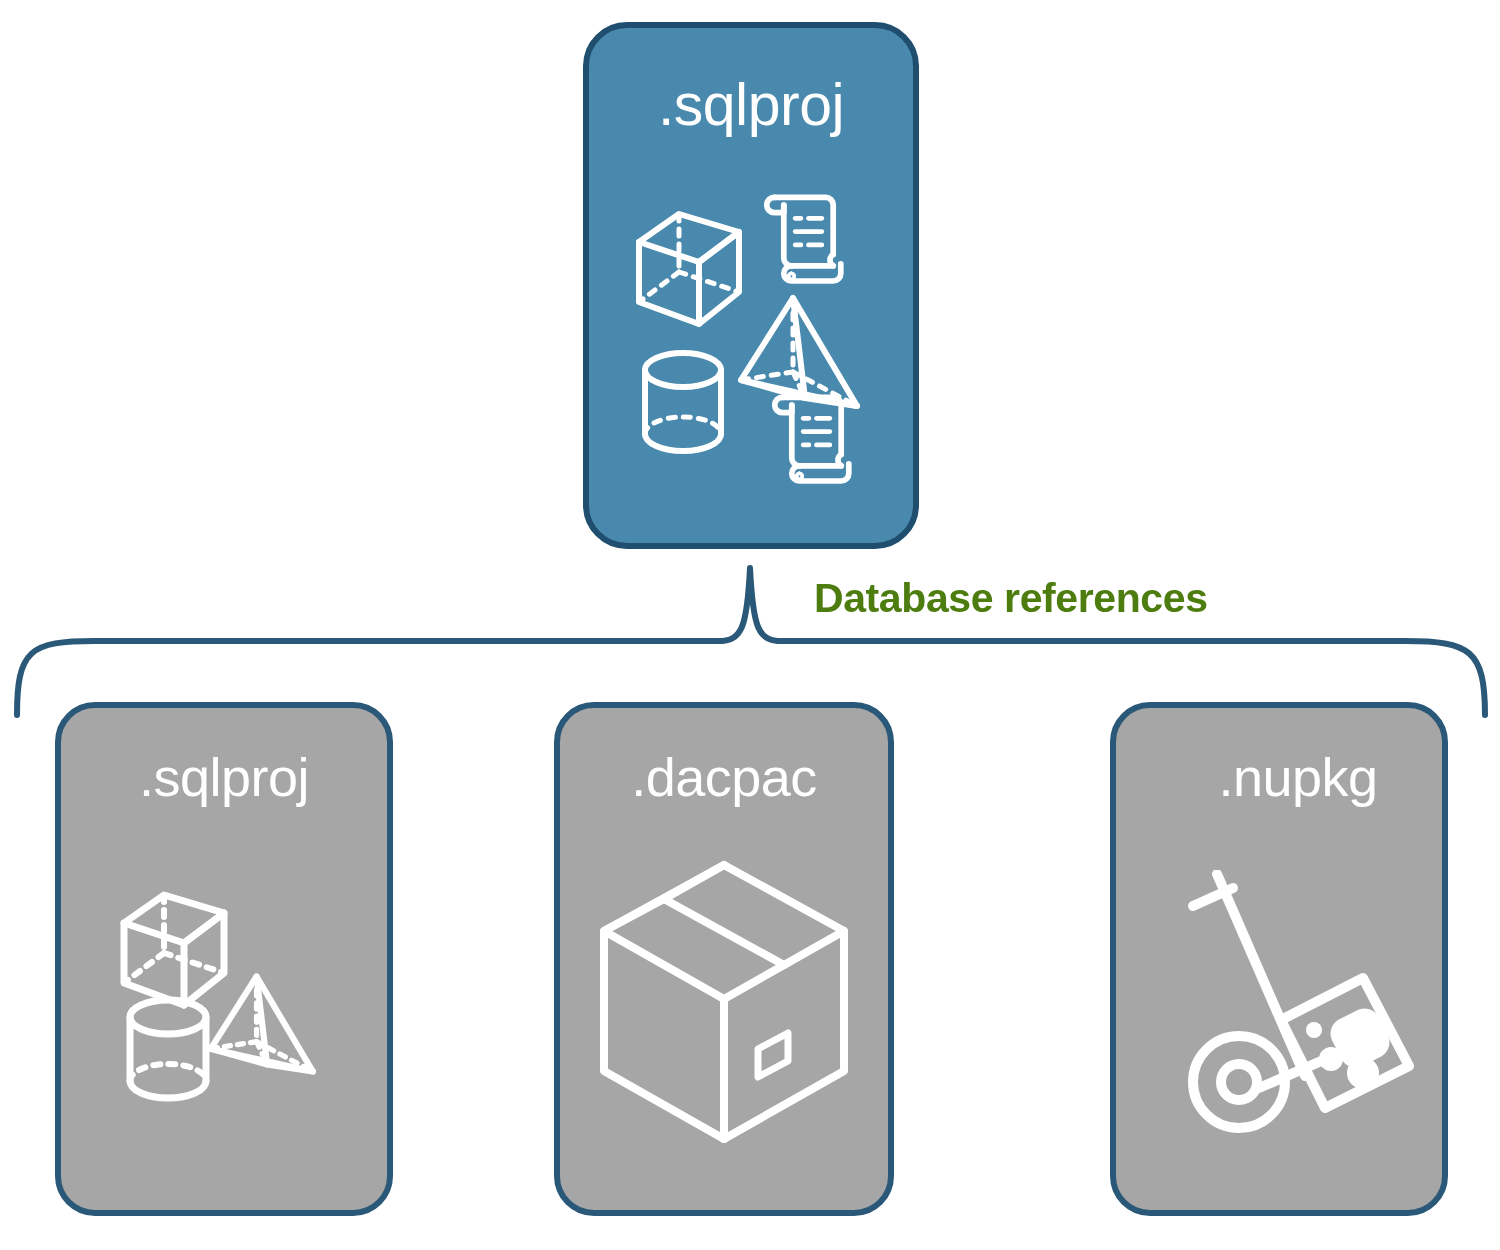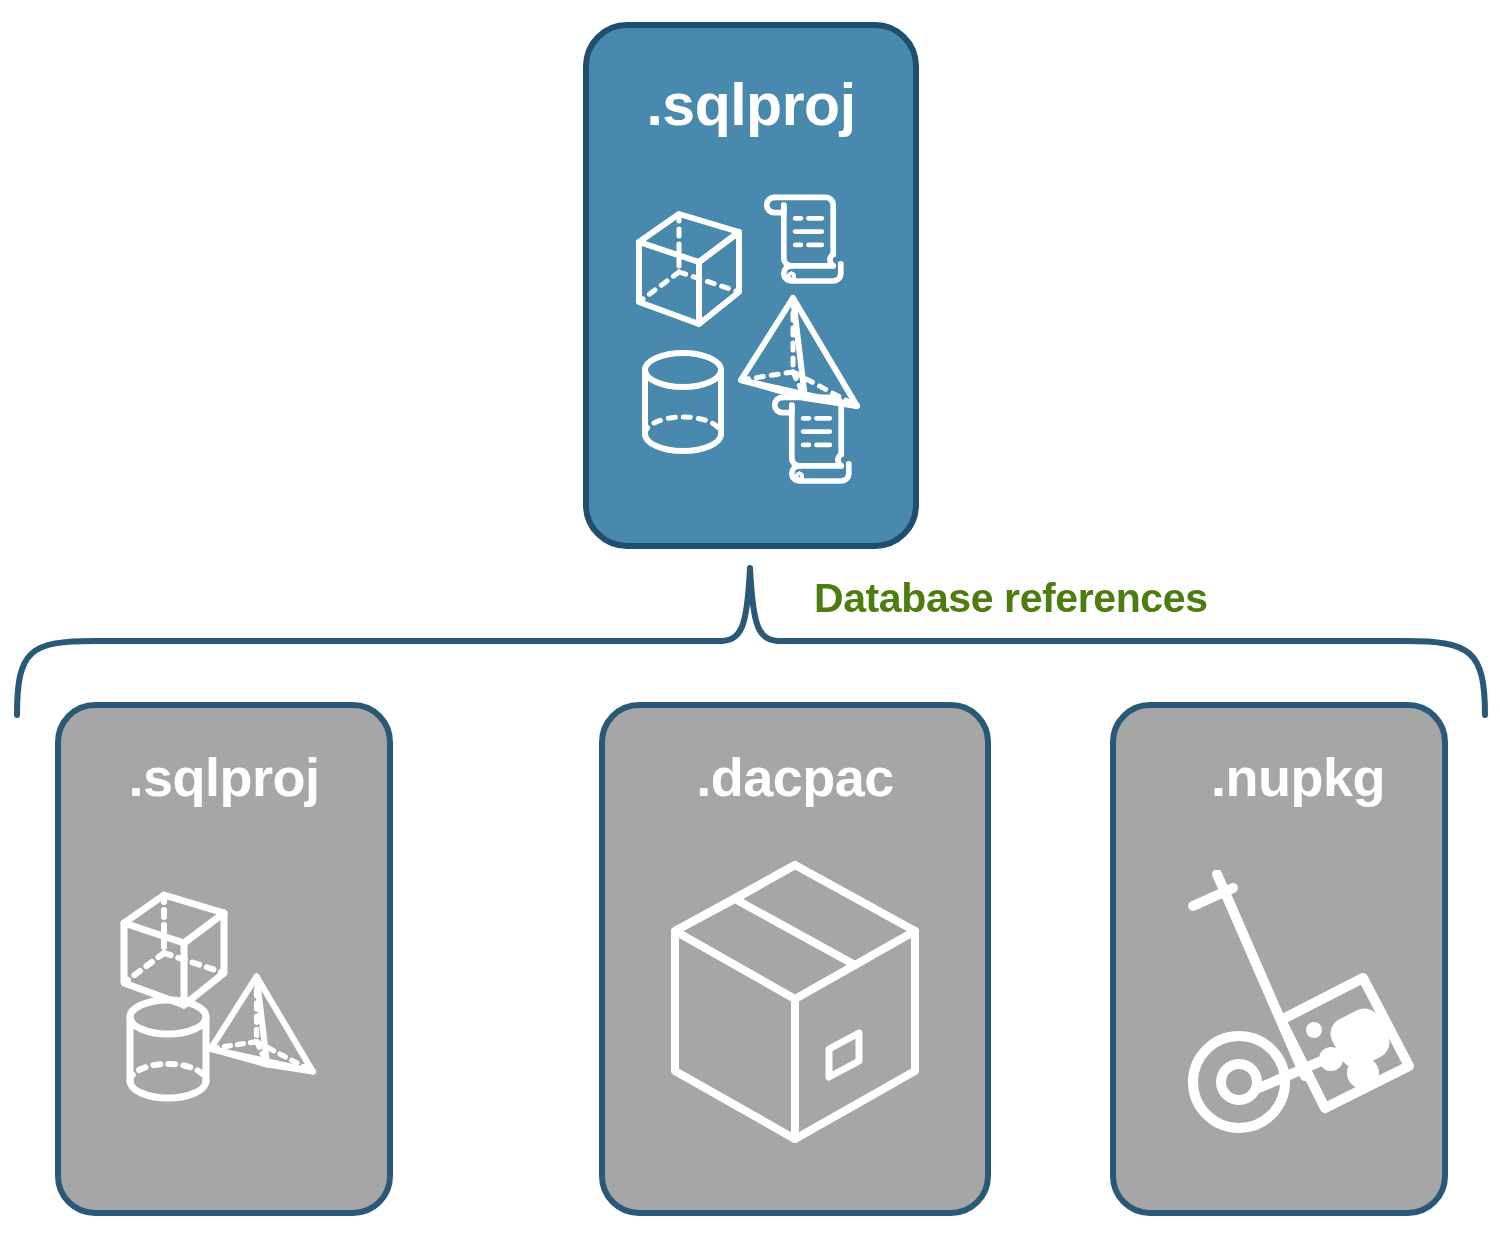--- a/index.html
+++ b/index.html
@@ -39,26 +39,26 @@
     border-color: #1F4E6E;
   }
   .card.leaf {
     top: 702px;
     height: 514px;
     background: #A6A6A6;
     border-color: #2A5878;
     border-radius: 40px;
   }
   .card.leaf.c0 { left: 55px;   width: 338px; }
-  .card.leaf.c1 { left: 599px;  width: 392px; }
+  .card.leaf.c1 { left: 554px;  width: 340px; }
   .card.leaf.c2 { left: 1110px; width: 338px; padding-left: 38px; }
 
   .card-title {
     color: #ffffff;
-    font-weight: bold;
+    font-weight: normal;
     letter-spacing: -0.5px;
     line-height: 1;
     user-select: none;
   }
   .card.top .card-title {
     font-size: 59px;
     margin-top: 48px;
   }
   .card.leaf .card-title {
     font-size: 54px;

